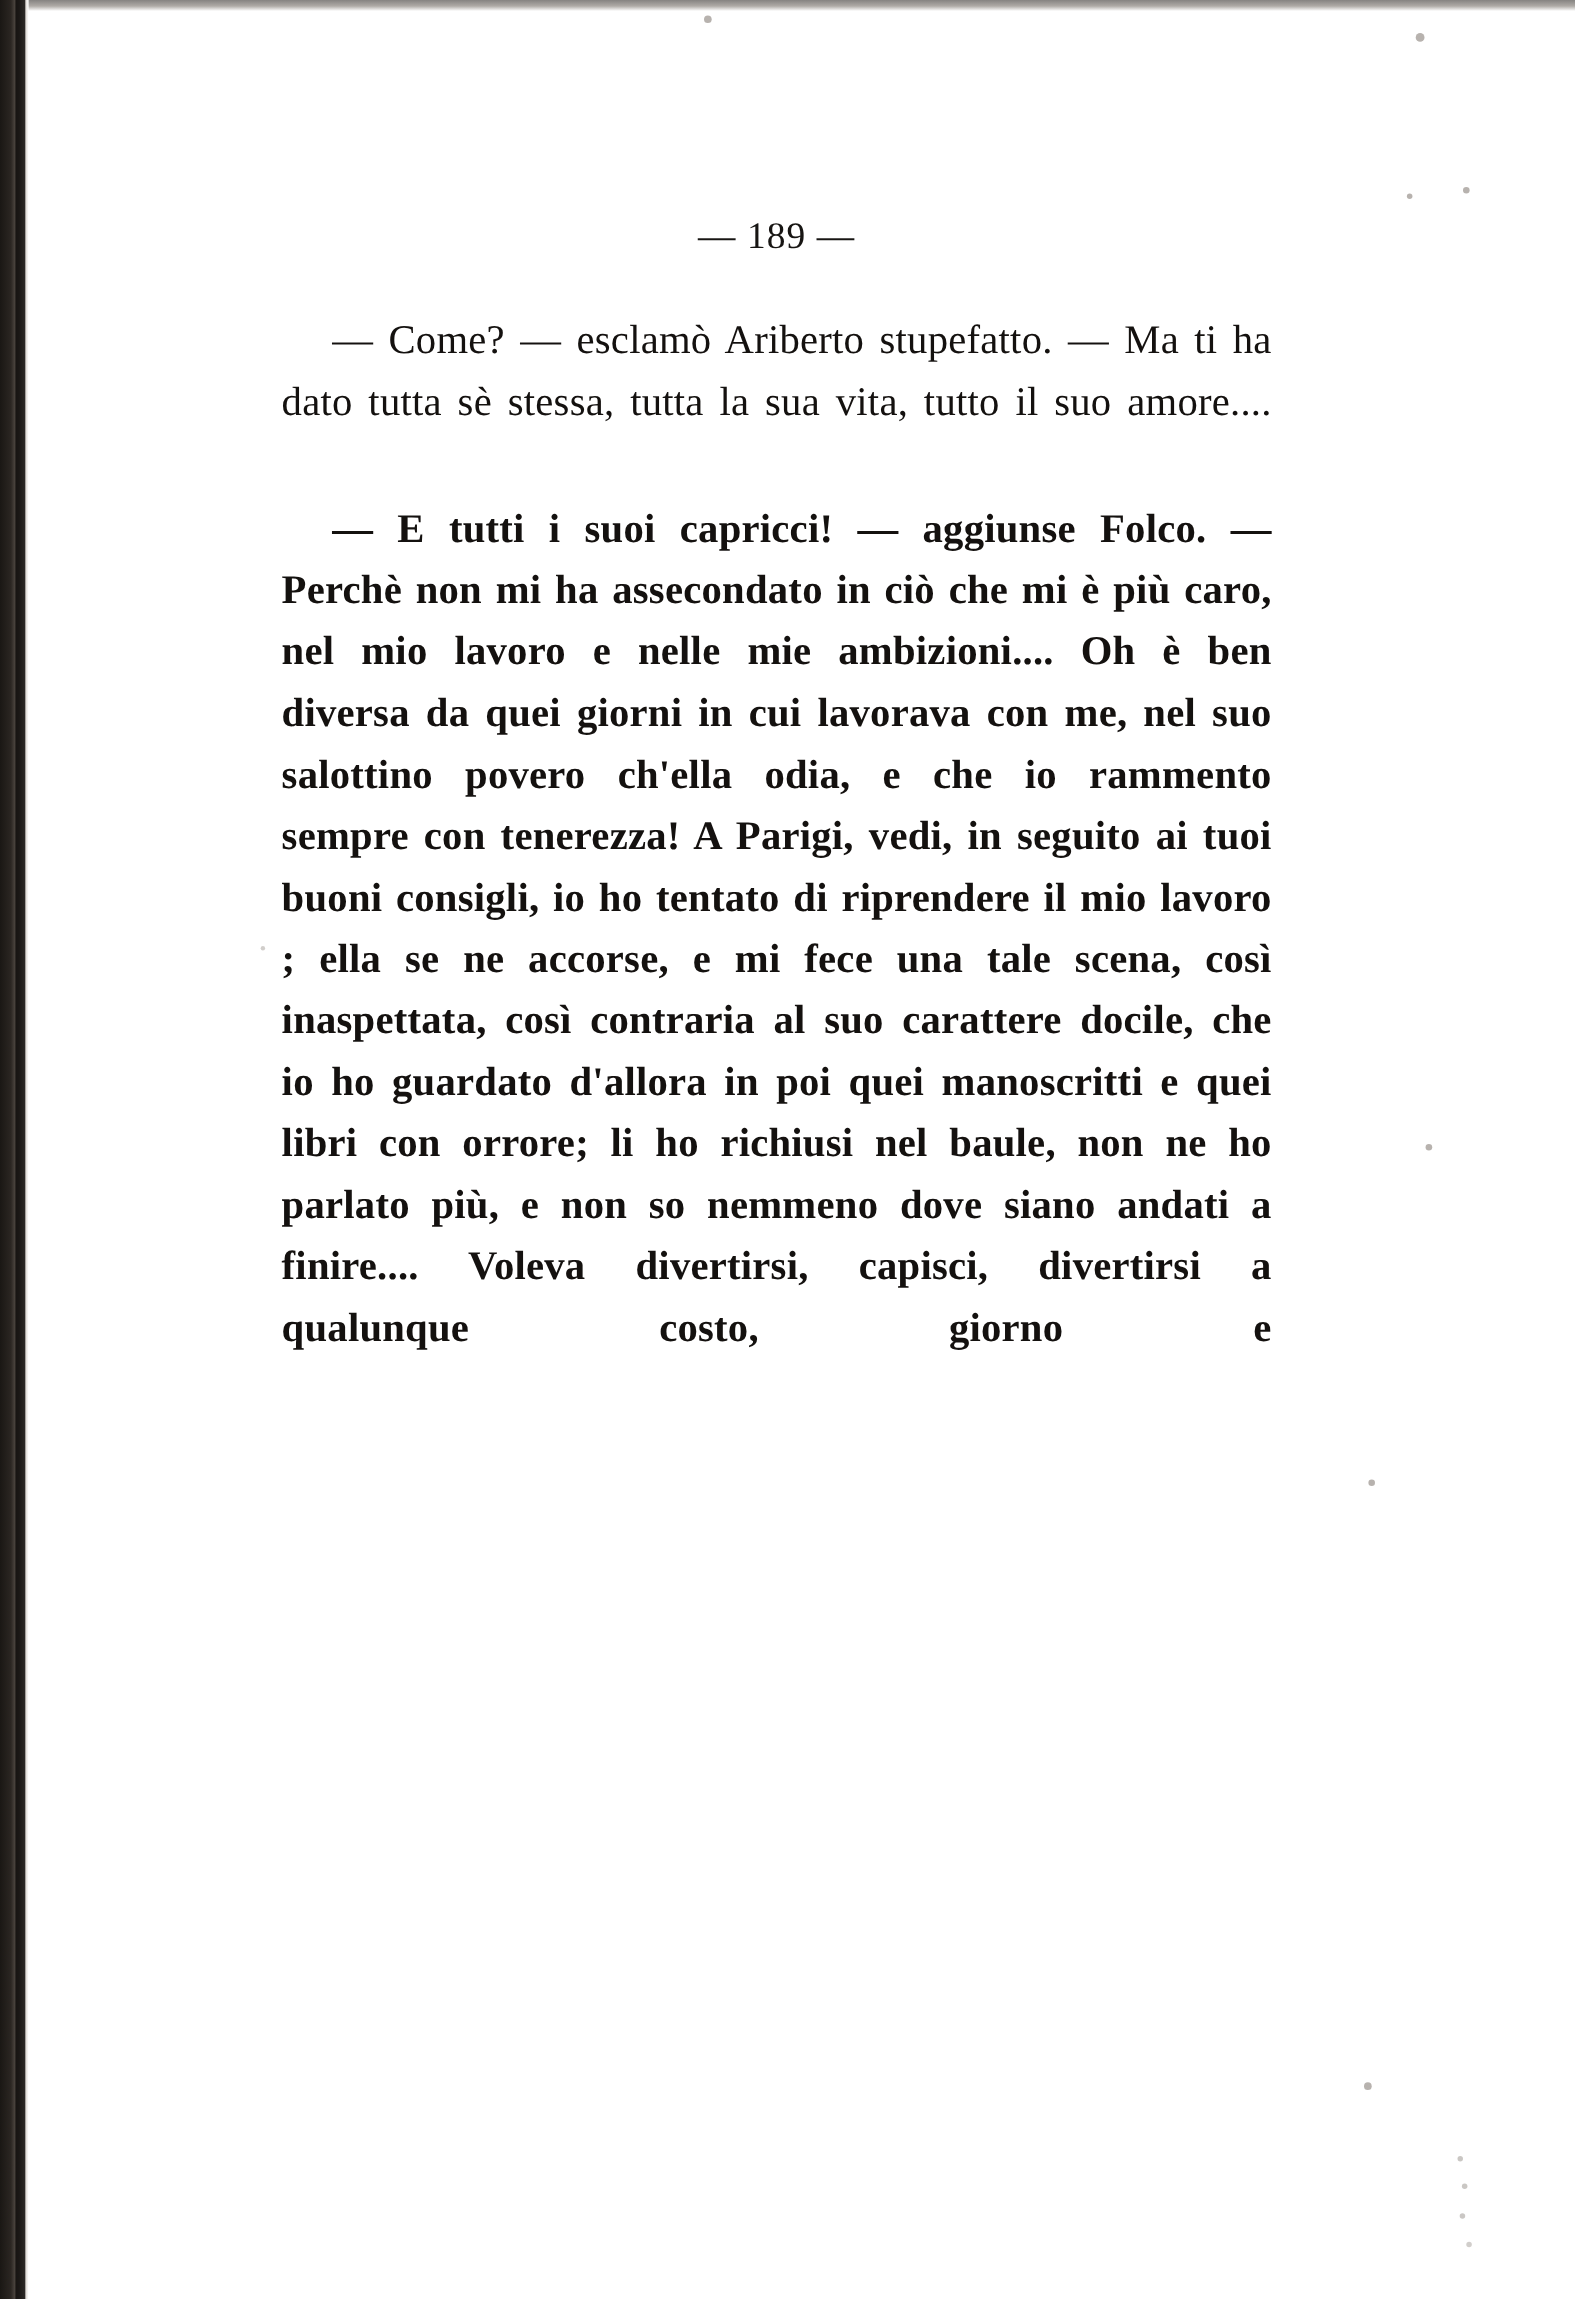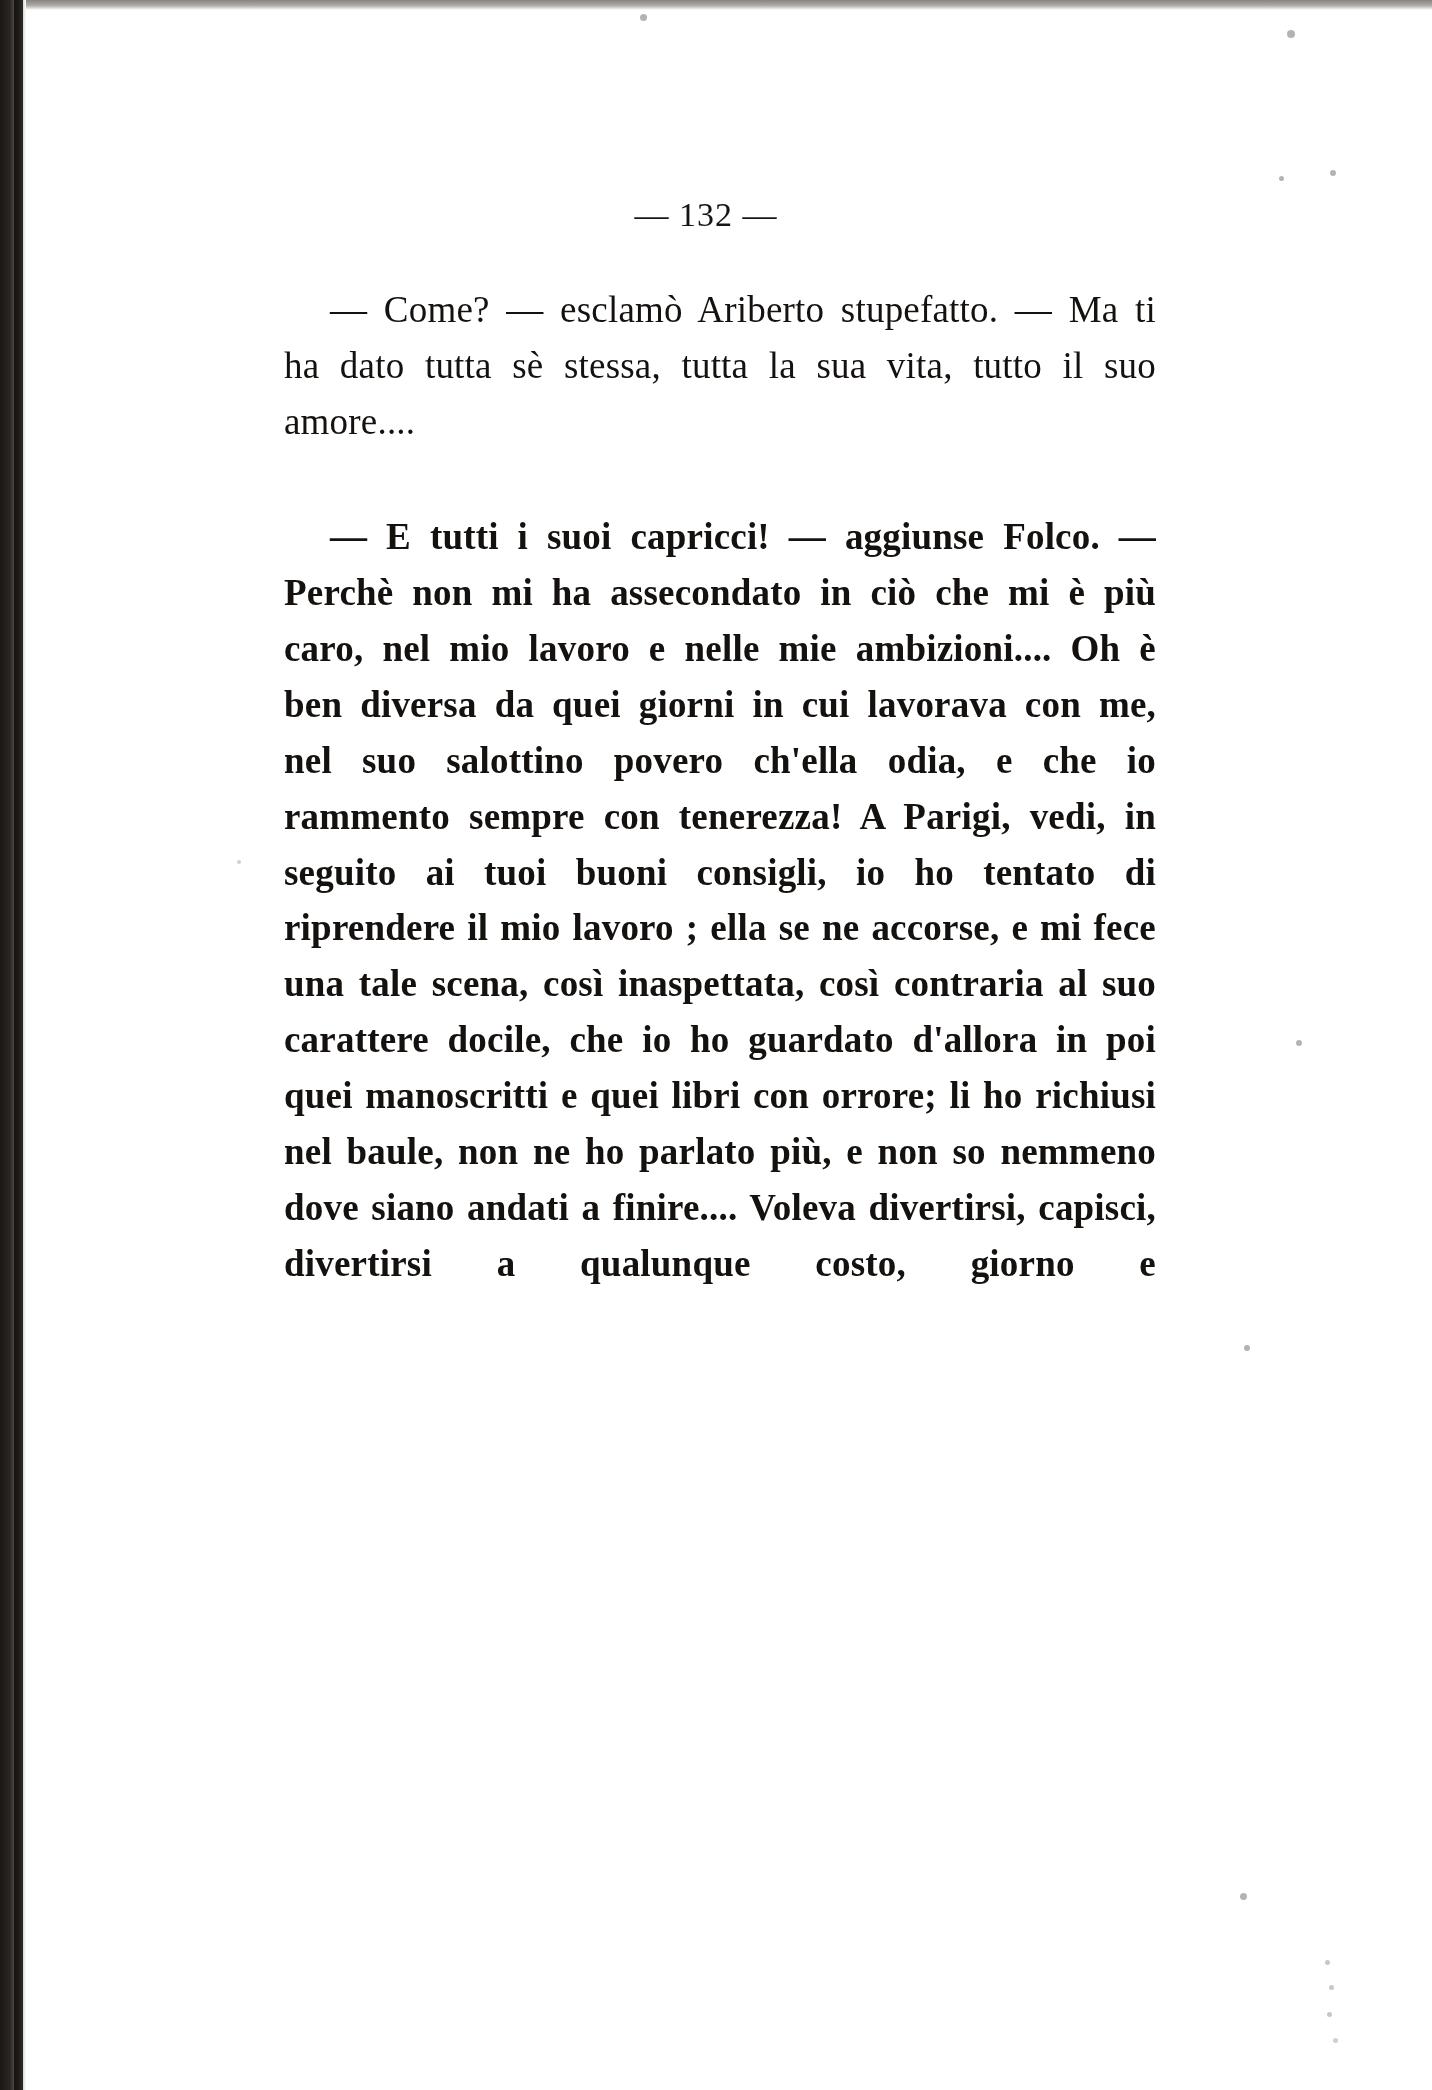--- a/index.html
+++ b/index.html
@@ -76,21 +76,20 @@
     text-justify: inter-word;
     letter-spacing: .2px;
     word-spacing: 2px;
   }
   p.para + p.para {
     margin-top: 4px;
     font-weight: bold;
   }
   p.para.indent {
     text-indent: 46px;
-    margin-left: 28px;
   }
   
   p.para.justify-last::after {
     content: "";
     display: inline-block;
     width: 100%;
   }
 
   
   .speck {
@@ -128,20 +127,20 @@
   <div class="speck s6"></div>
   <div class="speck s7"></div>
   <div class="speck s8"></div>
   <div class="speck s9"></div>
   <div class="speck s10"></div>
   <div class="speck s11"></div>
   <div class="speck s12"></div>
 
   <div class="text-block">
 
-    <div class="folio">— 132 —</div>
+    <div class="folio">— 189 —</div>
 
     <p class="para indent justify-last">— Come? — esclamò Ariberto stupefatto. — Ma ti ha dato tutta sè stessa, tutta la sua vita, tutto il suo amore....</p>
 
     <p class="para indent justify-last">— E tutti i suoi capricci! — aggiunse Folco. — Perchè non mi ha assecondato in ciò che mi è più caro, nel mio lavoro e nelle mie ambizioni.... Oh è ben diversa da quei giorni in cui lavorava con me, nel suo salottino povero ch'ella odia, e che io rammento sempre con tenerezza! A Parigi, vedi, in seguito ai tuoi buoni consigli, io ho tentato di riprendere il mio lavoro ; ella se ne accorse, e mi fece una tale scena, così inaspettata, così contraria al suo carattere docile, che io ho guardato d'allora in poi quei manoscritti e quei libri con orrore; li ho richiusi nel baule, non ne ho parlato più, e non so nemmeno dove siano andati a finire.... Voleva divertirsi, capisci, divertirsi a qualunque costo, giorno e</p>
 
   </div>
 </div>
 
 </body></html>

